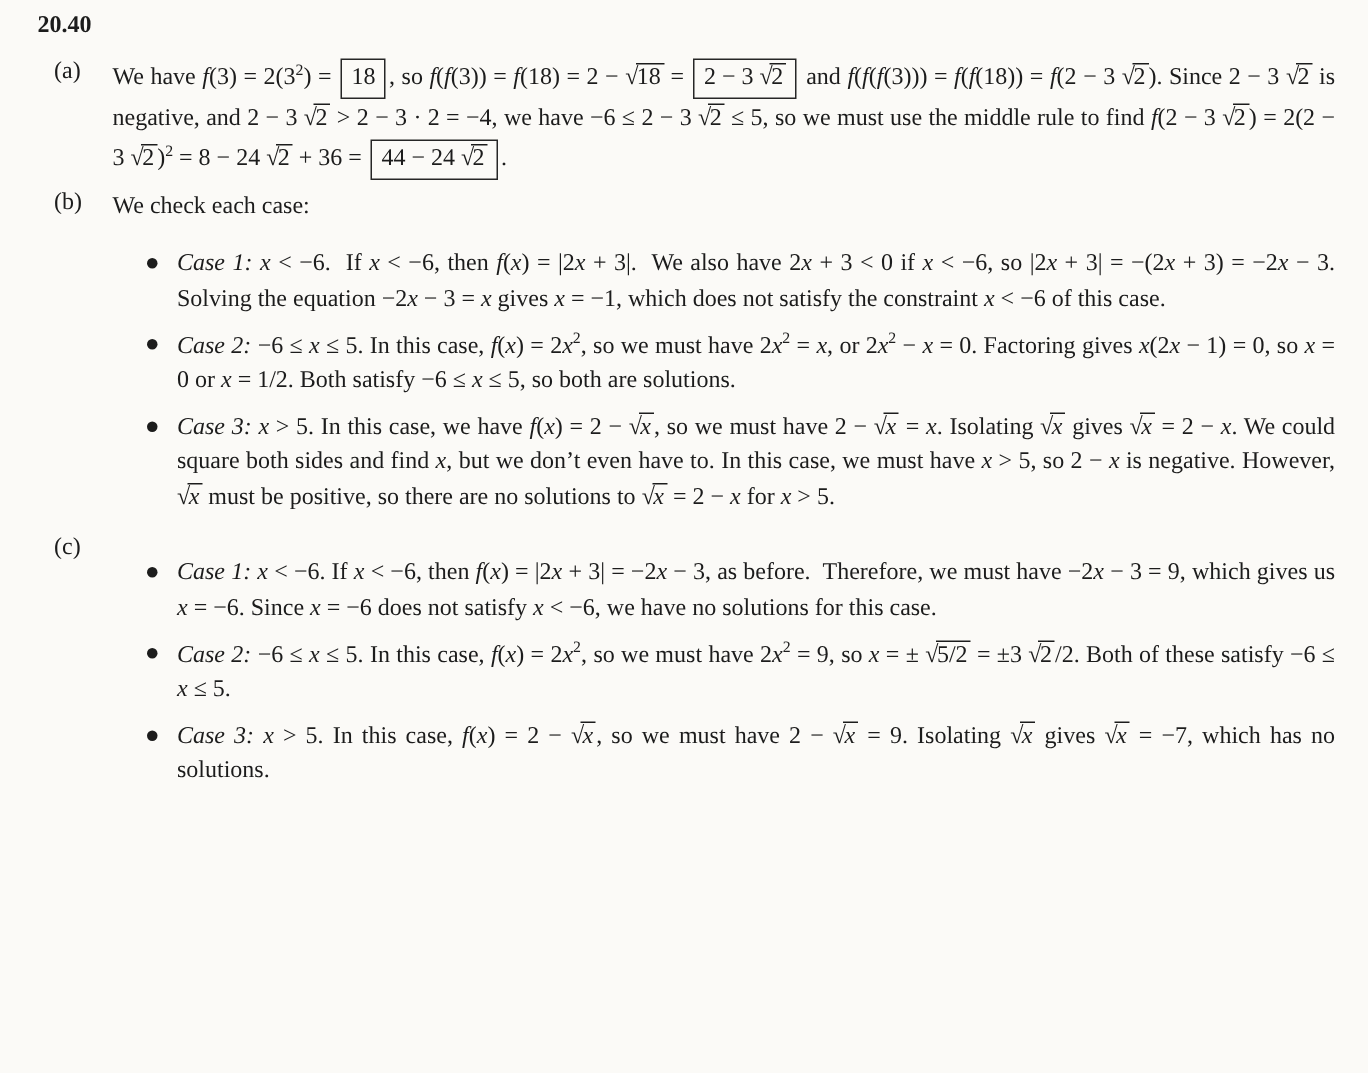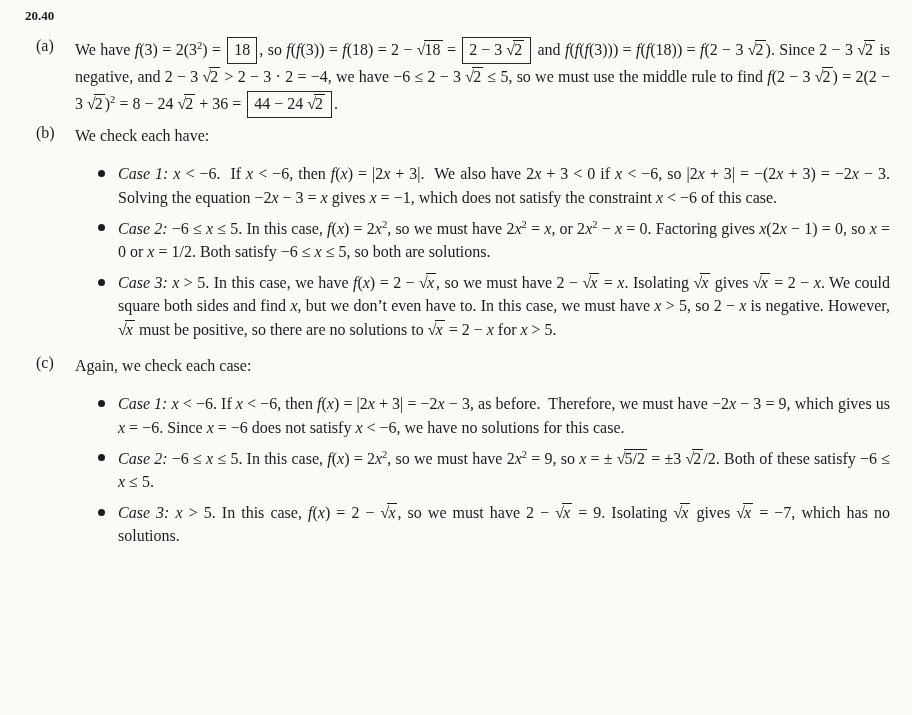--- a/index.html
+++ b/index.html
@@ -4,21 +4,21 @@
 <style>
   *{margin:0;padding:0;box-sizing:border-box}
   html,body{width:912px;height:715px;overflow:hidden}
   body{
     background:#fbfaf7;
     color:#1c1c1c;
     font-family:"Liberation Serif","DejaVu Serif",serif;
     font-size:16px;
   }
   .page{padding:8px 22px 0 25px}
-  .problem-number{font-weight:700;font-size:13px;margin-bottom:13px}
+  .problem-number{font-weight:700;font-size:16px;margin-bottom:13px}
   .part{display:flex;align-items:flex-start;margin-bottom:6px}
   .part-label{flex:0 0 50px;padding-left:11px}
   .part-content{flex:1;min-width:0}
   .body-par{text-align:justify;line-height:1.68}
   .intro{line-height:1.5}
   ul.cases{list-style:none;margin:14px 0 4px 0}
   li.case{position:relative;padding-left:43px;margin-bottom:7px;text-align:justify;line-height:1.47}
   .bullet{position:absolute;left:23px;top:8px;width:7px;height:7px;border-radius:50%;background:currentColor}
   .conclusion{margin:9px 0 2px 0;line-height:1.5}
   sup{font-size:0.66em}
@@ -37,42 +37,41 @@
   <section class="part">
     <div class="part-label">(a)</div>
     <div class="part-content">
       <p class="body-par">We have <i>f</i>(3) = 2(3<sup>2</sup>) = <span class="bx">18</span>, so <i>f</i>(<i>f</i>(3)) = <i>f</i>(18) = 2 − <span class="sq">√<span class="r">18</span></span> = <span class="bx">2 − 3 <span class="sq">√<span class="r">2</span></span></span> and <i>f</i>(<i>f</i>(<i>f</i>(3))) = <i>f</i>(<i>f</i>(18)) = <i>f</i>(2 − 3 <span class="sq">√<span class="r">2</span></span>). Since 2 − 3 <span class="sq">√<span class="r">2</span></span> is negative, and 2 − 3 <span class="sq">√<span class="r">2</span></span> &gt; 2 − 3 · 2 = −4, we have −6 ≤ 2 − 3 <span class="sq">√<span class="r">2</span></span> ≤ 5, so we must use the middle rule to find <i>f</i>(2 − 3 <span class="sq">√<span class="r">2</span></span>) = 2(2 − 3 <span class="sq">√<span class="r">2</span></span>)<sup>2</sup> = 8 − 24 <span class="sq">√<span class="r">2</span></span> + 36 = <span class="bx">44 − 24 <span class="sq">√<span class="r">2</span></span></span>.</p>
     </div>
   </section>
 
   <section class="part">
     <div class="part-label">(b)</div>
     <div class="part-content">
-      <p class="intro">We check each have:</p>
+      <p class="intro">We check each case:</p>
       <ul class="cases">
         <li class="case">
           <span class="bullet"></span>
           <span class="case-text"><i>Case 1: x</i> &lt; −6.&nbsp; If <i>x</i> &lt; −6, then <i>f</i>(<i>x</i>) = |2<i>x</i> + 3|.&nbsp; We also have 2<i>x</i> + 3 &lt; 0 if <i>x</i> &lt; −6, so |2<i>x</i> + 3| = −(2<i>x</i> + 3) = −2<i>x</i> − 3. Solving the equation −2<i>x</i> − 3 = <i>x</i> gives <i>x</i> = −1, which does not satisfy the constraint <i>x</i> &lt; −6 of this case.</span>
         </li>
         <li class="case">
           <span class="bullet"></span>
           <span class="case-text"><i>Case 2:</i> −6 ≤ <i>x</i> ≤ 5. In this case, <i>f</i>(<i>x</i>) = 2<i>x</i><sup>2</sup>, so we must have 2<i>x</i><sup>2</sup> = <i>x</i>, or 2<i>x</i><sup>2</sup> − <i>x</i> = 0. Factoring gives <i>x</i>(2<i>x</i> − 1) = 0, so <i>x</i> = 0 or <i>x</i> = 1/2. Both satisfy −6 ≤ <i>x</i> ≤ 5, so both are solutions.</span>
         </li>
         <li class="case">
           <span class="bullet"></span>
           <span class="case-text"><i>Case 3: x</i> &gt; 5. In this case, we have <i>f</i>(<i>x</i>) = 2 − <span class="sq">√<span class="r"><i>x</i></span></span>, so we must have 2 − <span class="sq">√<span class="r"><i>x</i></span></span> = <i>x</i>. Isolating <span class="sq">√<span class="r"><i>x</i></span></span> gives <span class="sq">√<span class="r"><i>x</i></span></span> = 2 − <i>x</i>. We could square both sides and find <i>x</i>, but we don’t even have to. In this case, we must have <i>x</i> &gt; 5, so 2 − <i>x</i> is negative. However, <span class="sq">√<span class="r"><i>x</i></span></span> must be positive, so there are no solutions to <span class="sq">√<span class="r"><i>x</i></span></span> = 2 − <i>x</i> for <i>x</i> &gt; 5.</span>
         </li>
       </ul>
     </div>
   </section>
 
   <section class="part">
     <div class="part-label">(c)</div>
     <div class="part-content">
-      <p class="intro">Again, we check each case:</p>
       <ul class="cases">
         <li class="case">
           <span class="bullet"></span>
           <span class="case-text"><i>Case 1: x</i> &lt; −6. If <i>x</i> &lt; −6, then <i>f</i>(<i>x</i>) = |2<i>x</i> + 3| = −2<i>x</i> − 3, as before.&nbsp; Therefore, we must have −2<i>x</i> − 3 = 9, which gives us <i>x</i> = −6. Since <i>x</i> = −6 does not satisfy <i>x</i> &lt; −6, we have no solutions for this case.</span>
         </li>
         <li class="case">
           <span class="bullet"></span>
           <span class="case-text"><i>Case 2:</i> −6 ≤ <i>x</i> ≤ 5. In this case, <i>f</i>(<i>x</i>) = 2<i>x</i><sup>2</sup>, so we must have 2<i>x</i><sup>2</sup> = 9, so <i>x</i> = ± <span class="sq">√<span class="r">5/2</span></span> = ±3 <span class="sq">√<span class="r">2</span></span>/2. Both of these satisfy −6 ≤ <i>x</i> ≤ 5.</span>
         </li>
         <li class="case">

